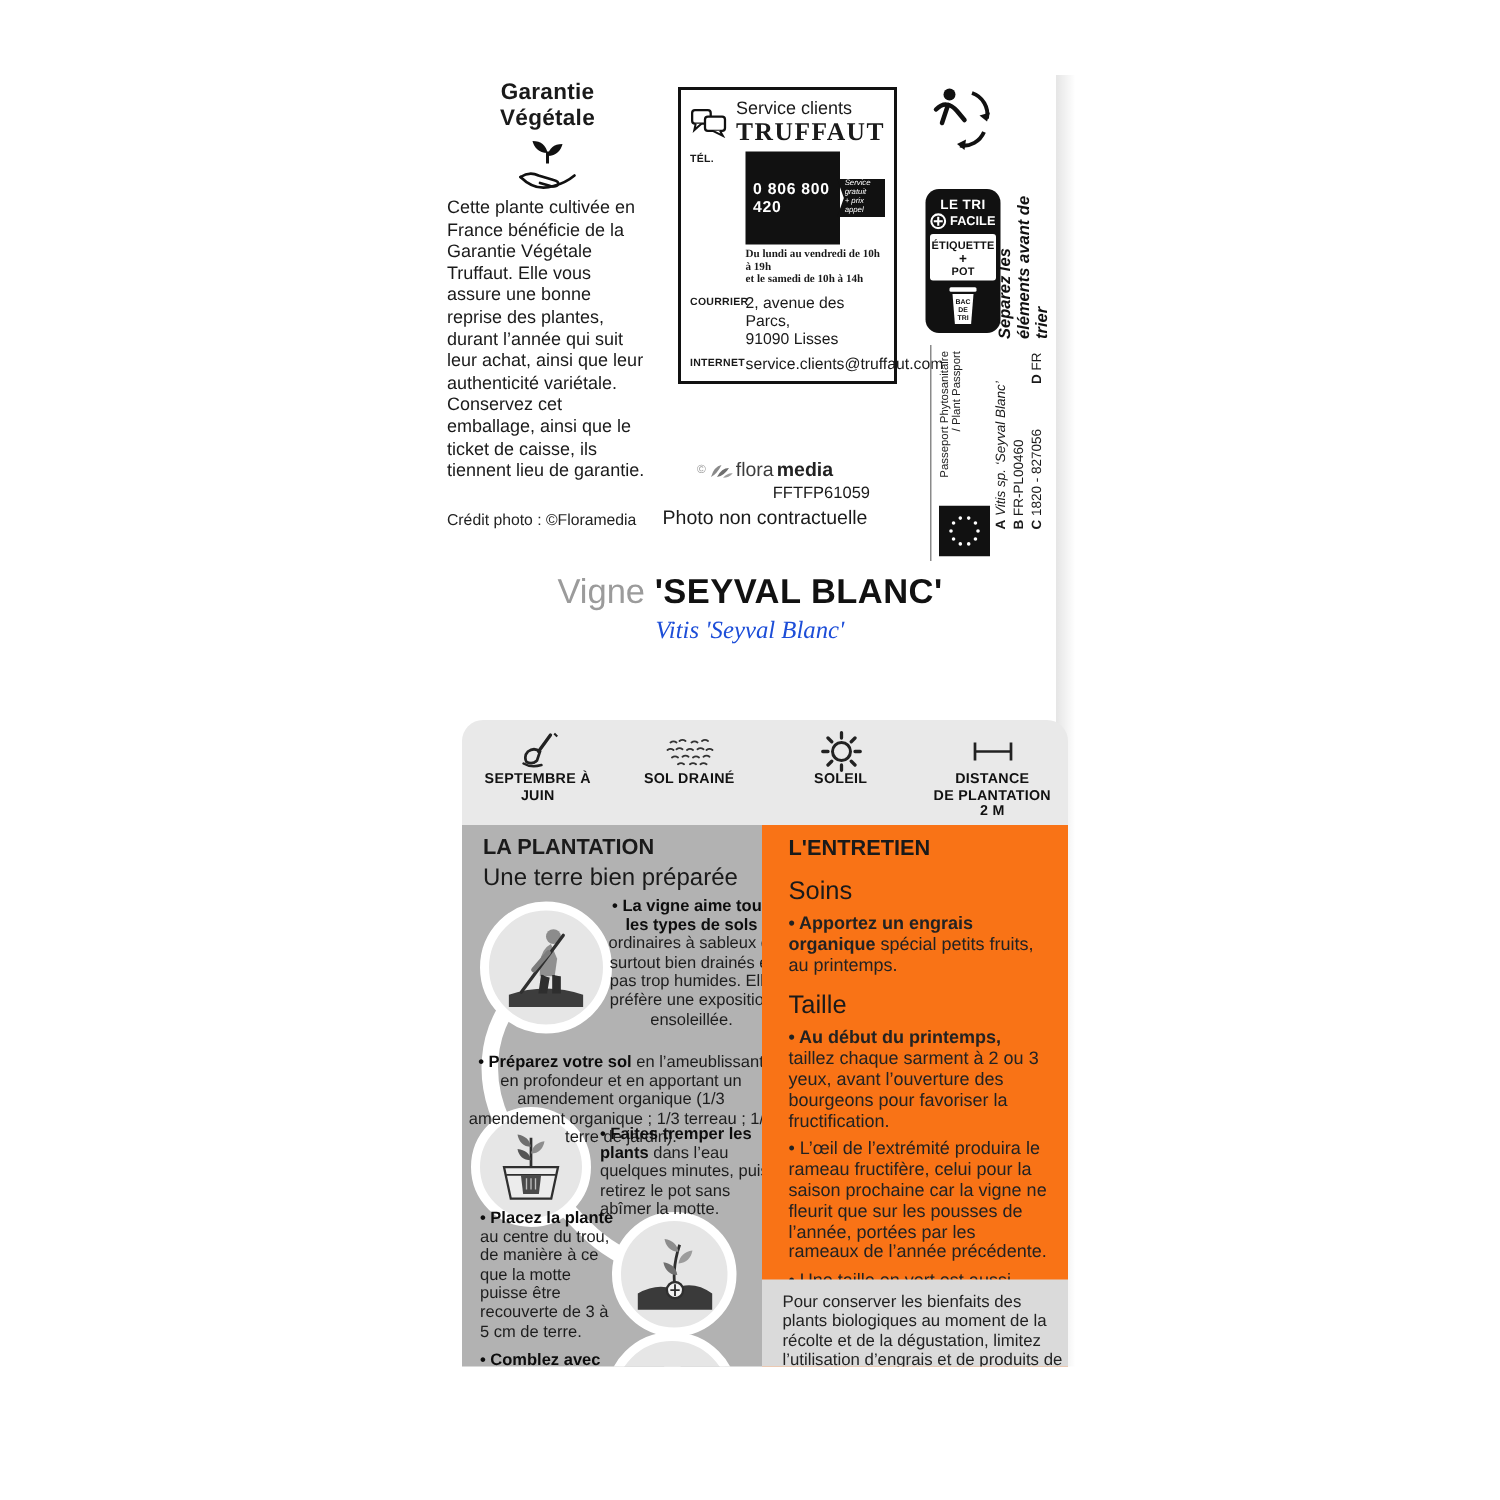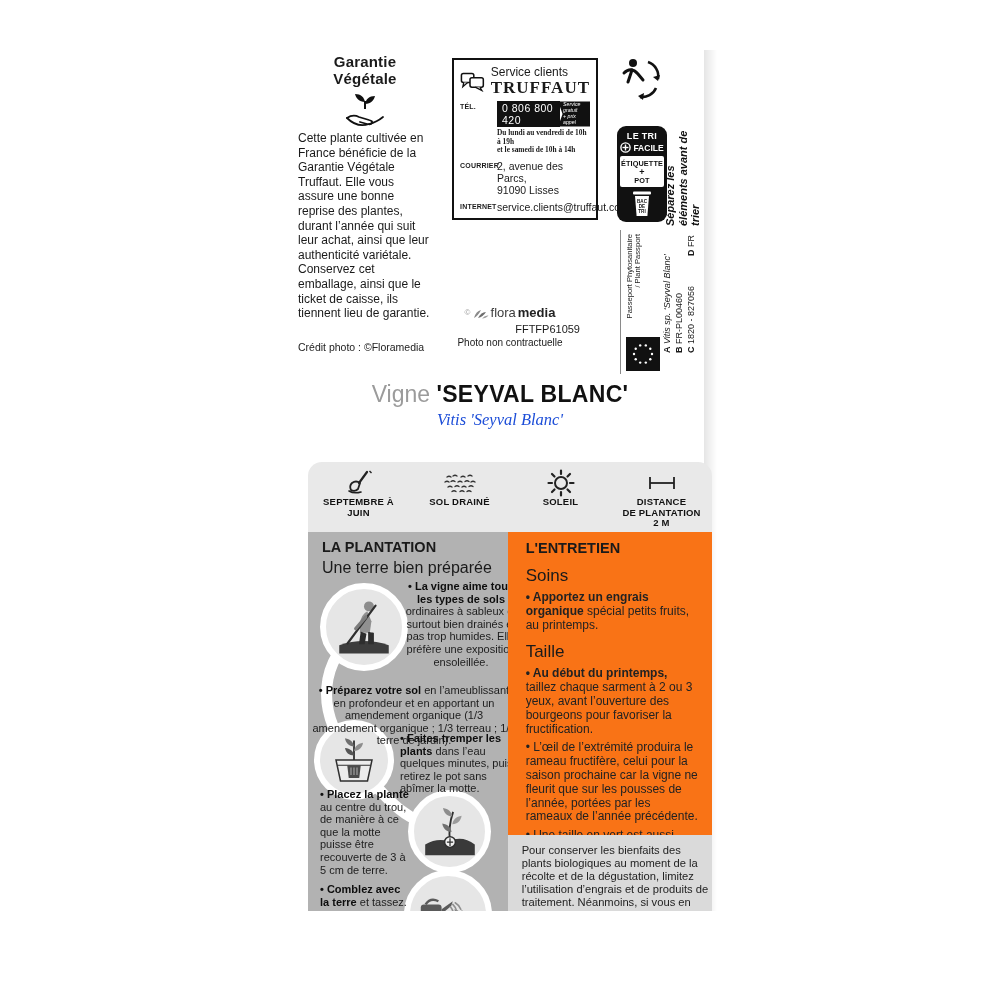--- a/index.html
+++ b/index.html
@@ -18,31 +18,31 @@
   .guarantee p { font-size:12px; line-height:14.6px; }
   .guarantee .credit { margin-top:20px; font-size:10.5px; color:#222; }
 
   
   .servicebox { left:452px; top:58px; width:146px; border:2px solid #111; padding:6px 6px 5px 6px; background:#fff; }
   .sb-head { display:flex; align-items:center; gap:5px; }
   .sb-head .t1 { font-size:12px; line-height:13px; }
   .sb-head .t2 { font-family:"Liberation Serif",serif; font-size:17px; line-height:17px; font-weight:700; letter-spacing:1px; }
   .sb-row { display:flex; margin-top:5px; align-items:flex-start; }
   .sb-label { width:37px; flex:none; font-size:7px; font-weight:700; letter-spacing:0.2px; padding-top:2px; }
-  .tel-badge { background:#111; color:#fff; font-weight:400; font-size:10.5px; padding:1px 5px; letter-spacing:0.5px; }
+  .tel-badge { background:#111; color:#fff; font-weight:700; font-size:10.5px; padding:19px 5px; letter-spacing:0.5px; }
   .tel-flag { background:#111; color:#fff; font-size:5.2px; line-height:5.8px; font-style:italic; padding:1px 3px 1px 5px; margin-left:-2px;
     clip-path:polygon(0 0,100% 0,100% 100%,0 100%,14% 50%); align-self:center; }
   .hours { margin:2px 0 0 37px; font-family:"Liberation Serif",serif; font-weight:700; font-size:7.4px; line-height:8.6px; }
   .sb-val { font-size:10.5px; line-height:12px; }
 
   
   .triman { left:620px; top:56px; }
   .triblock { left:617px; top:126px; width:50px; background:#111; border-radius:9px; padding:5px 3px 4px; text-align:center; color:#fff; }
   .triblock .l1 { font-size:9px; font-weight:700; letter-spacing:0.3px; }
-  .facile { display:flex; align-items:center; justify-content:center; gap:2px; margin-top:1px; }
+  .facile { display:flex; justify-content:center; gap:2px; margin-top:1px; }
   .facile .l2 { font-size:8.5px; font-weight:700; }
   .tri-white { background:#fff; color:#111; border-radius:2px; margin-top:3px; padding:3px 1px 2px; }
   .tri-white .w1 { font-size:7.3px; font-weight:700; letter-spacing:0.1px; }
   .tri-white .w2 { font-size:9px; font-weight:700; line-height:8px; }
   .bin-wrap { margin-top:3px; }
   .separez { left:664px; top:124px; width:36px; height:102px; }
   .separez .inner { position:absolute; left:0; top:0; width:102px; height:36px; transform-origin:0 0;
     transform:rotate(-90deg) translateX(-102px); font-size:11px; line-height:12.5px; font-weight:700; font-style:italic; color:#111; }
 
   
@@ -56,31 +56,31 @@
   .pp-a i { font-style:italic; }
   .pp-c { display:flex; }
   .pp-d { margin-left:auto; padding-right:2px; }
 
   
   .floramedia { left:440px; top:305px; width:140px; text-align:center; }
   .fm-logo { font-size:13px; color:#3c3c3c; display:flex; align-items:center; justify-content:center; gap:2px; }
   .fm-logo .cc { font-size:8px; color:#9a9a9a; }
   .fm-logo .bold { font-weight:700; color:#222; }
   .fm-ref { font-size:11px; margin-top:3px;text-align:right; }
-  .fm-note { font-size:10px; margin-top:2px; }
+  .fm-note { font-size:13px; margin-top:2px; }
 
   
   .titleblock { left:0; top:382px; width:1000px; text-align:center; }
   .titleblock .main { font-size:23px; line-height:25px; }
   .titleblock .genus { color:#9b9b9b; font-weight:400; }
   .titleblock .cultivar { color:#111; font-weight:700; letter-spacing:0.3px; }
   .titleblock .latin { font-family:"Liberation Serif",serif; font-style:italic; font-size:16.5px; margin-top:3px; color:#1d4ed8; }
 
   
-  .card { left:285px; top:462px; width:427px; height:495px;padding-left:23px; }
+  .card { left:285px; top:480px; width:427px; height:495px;padding-left:23px; }
   .band { height:70px; background:#e9e9e9; border-radius:14px 14px 0 0; display:flex; }
   .picto { flex:1; text-align:center; padding-top:7px; }
   .picto .ic { height:28px; display:flex; align-items:center; justify-content:center; }
   .picto .lb { font-size:9.5px; line-height:10.5px; font-weight:700; letter-spacing:0.2px; color:#111; }
   .cols { display:flex; height:425px; }
   .col-left { position:relative; width:212px; background:#b2b2b2; border-radius:0 0 0 14px; overflow:hidden; }
   .col-right { position:relative; width:215px; background:#f97316; border-radius:0 0 14px 0; overflow:hidden; padding:8px 14px 0 18px; }
 
   .pl-title { position:absolute; left:14px; top:7px; font-size:14.5px; font-weight:700; z-index:4; }
   .pl-sub { position:absolute; left:14px; top:27px; font-size:16px; z-index:4; }

